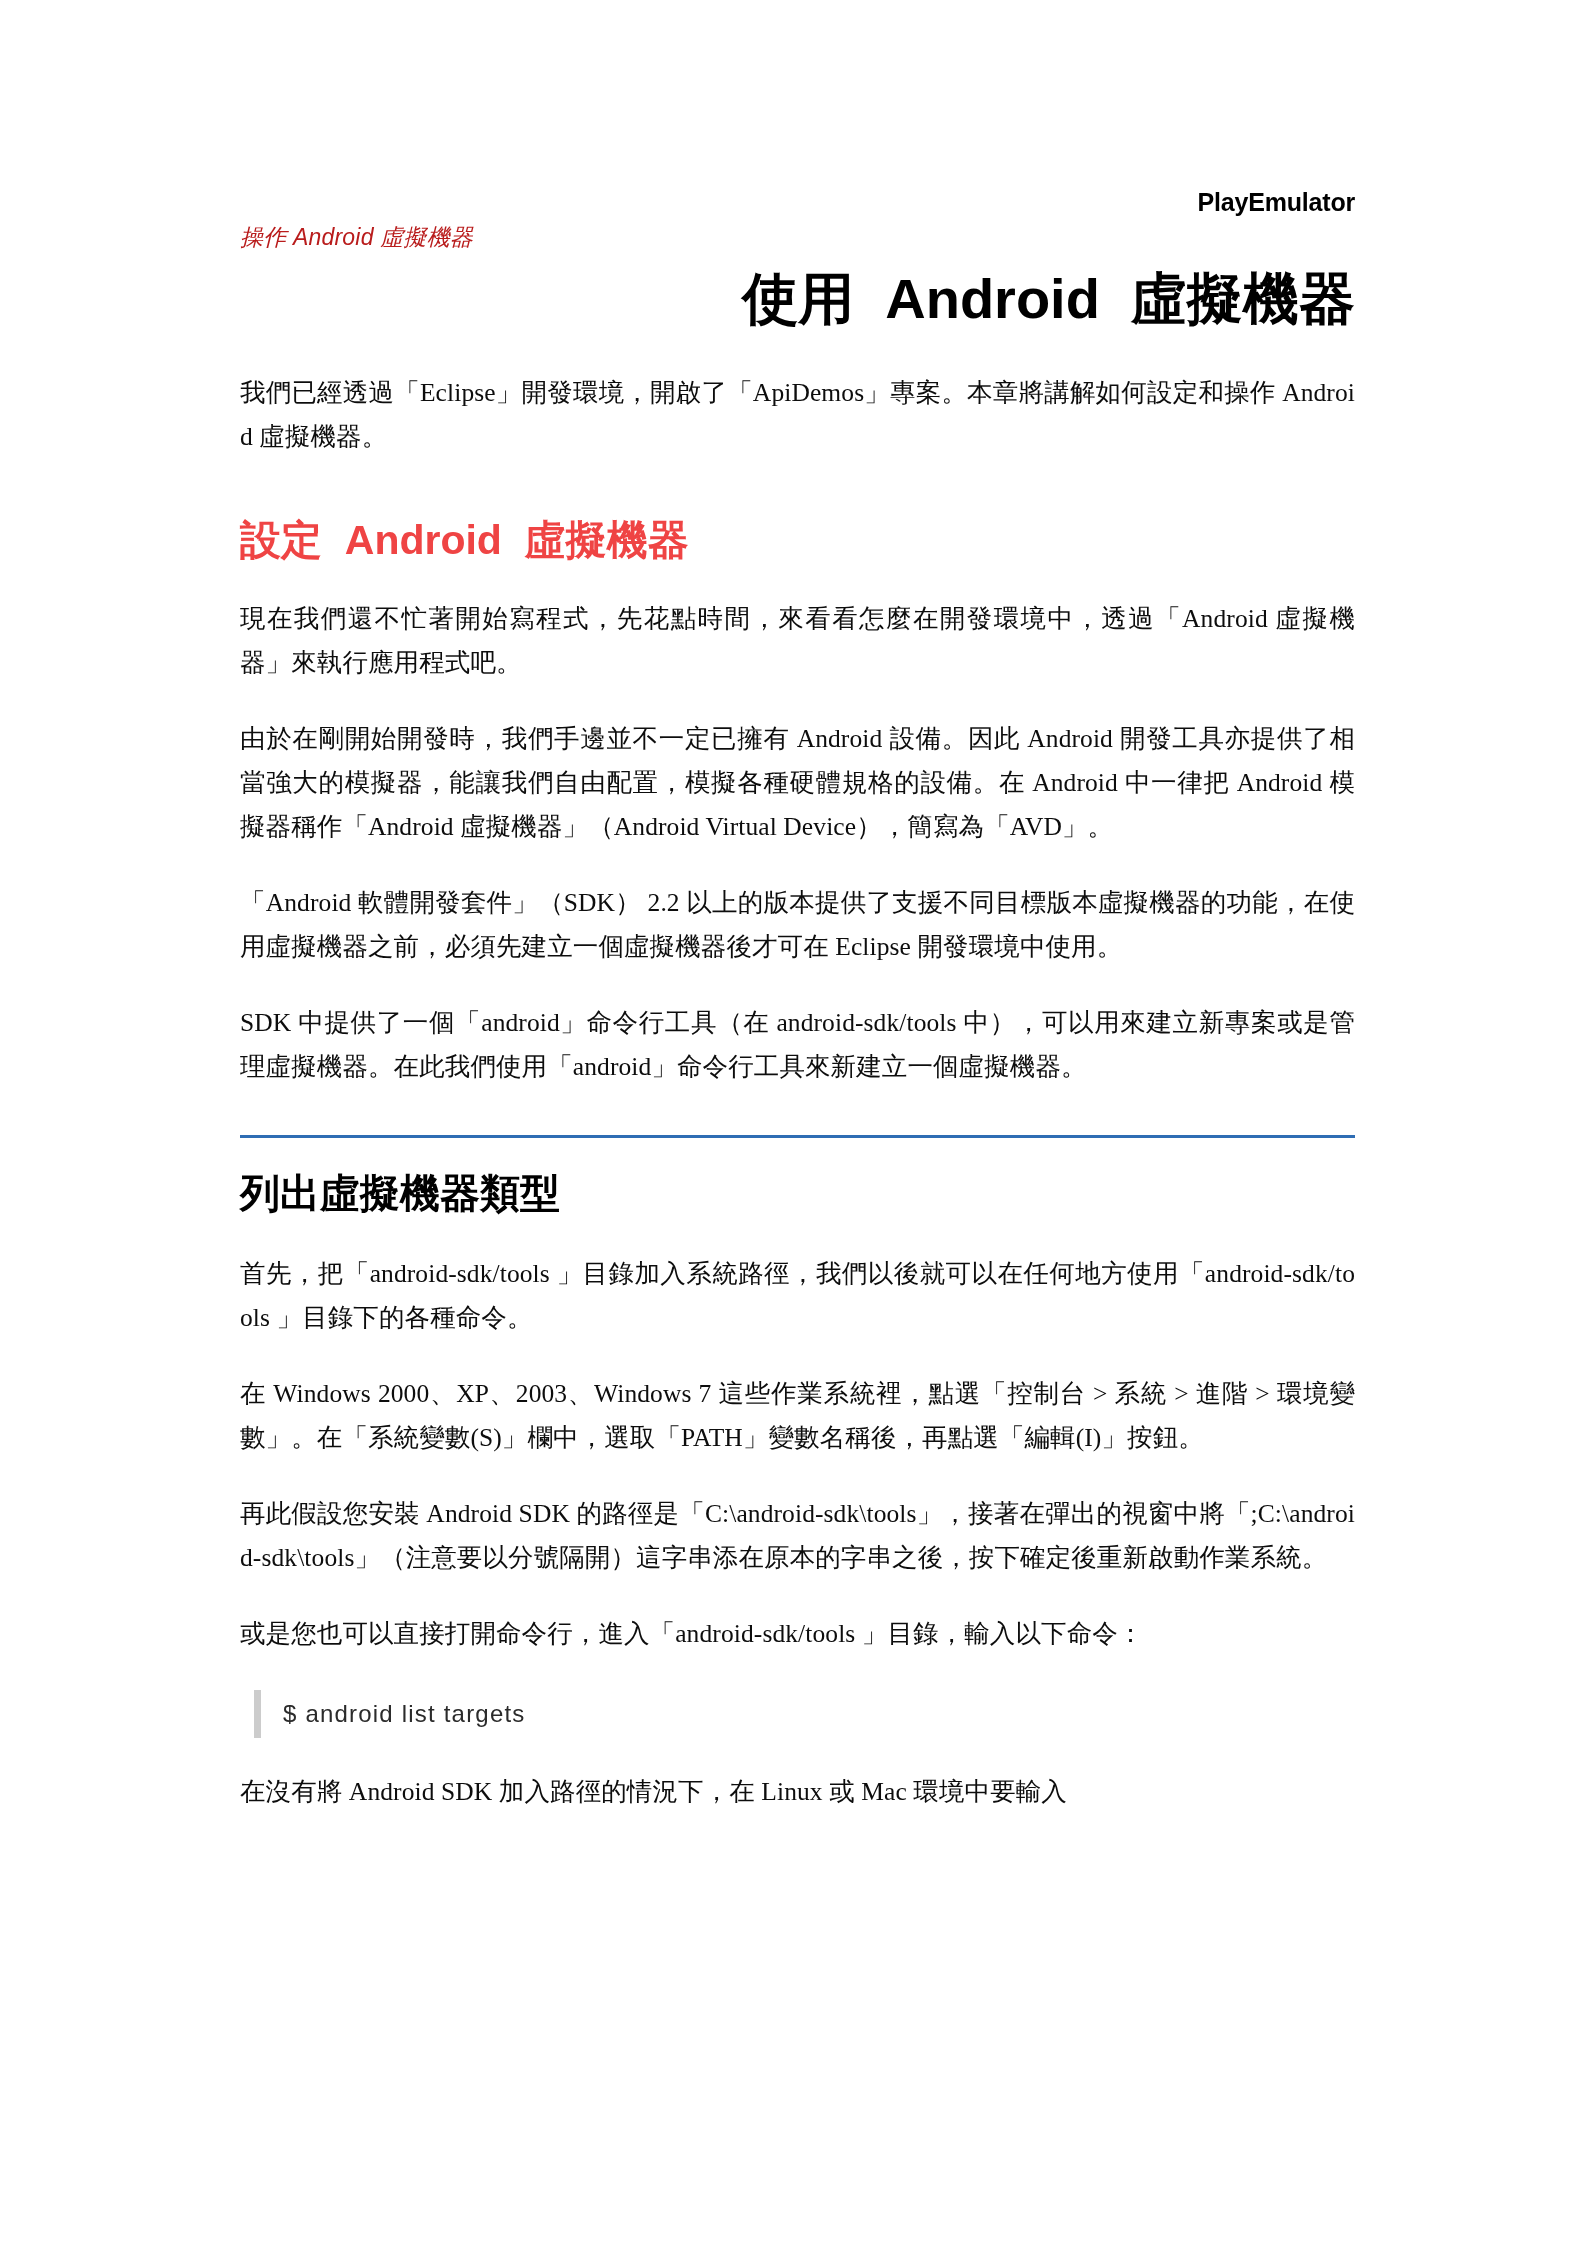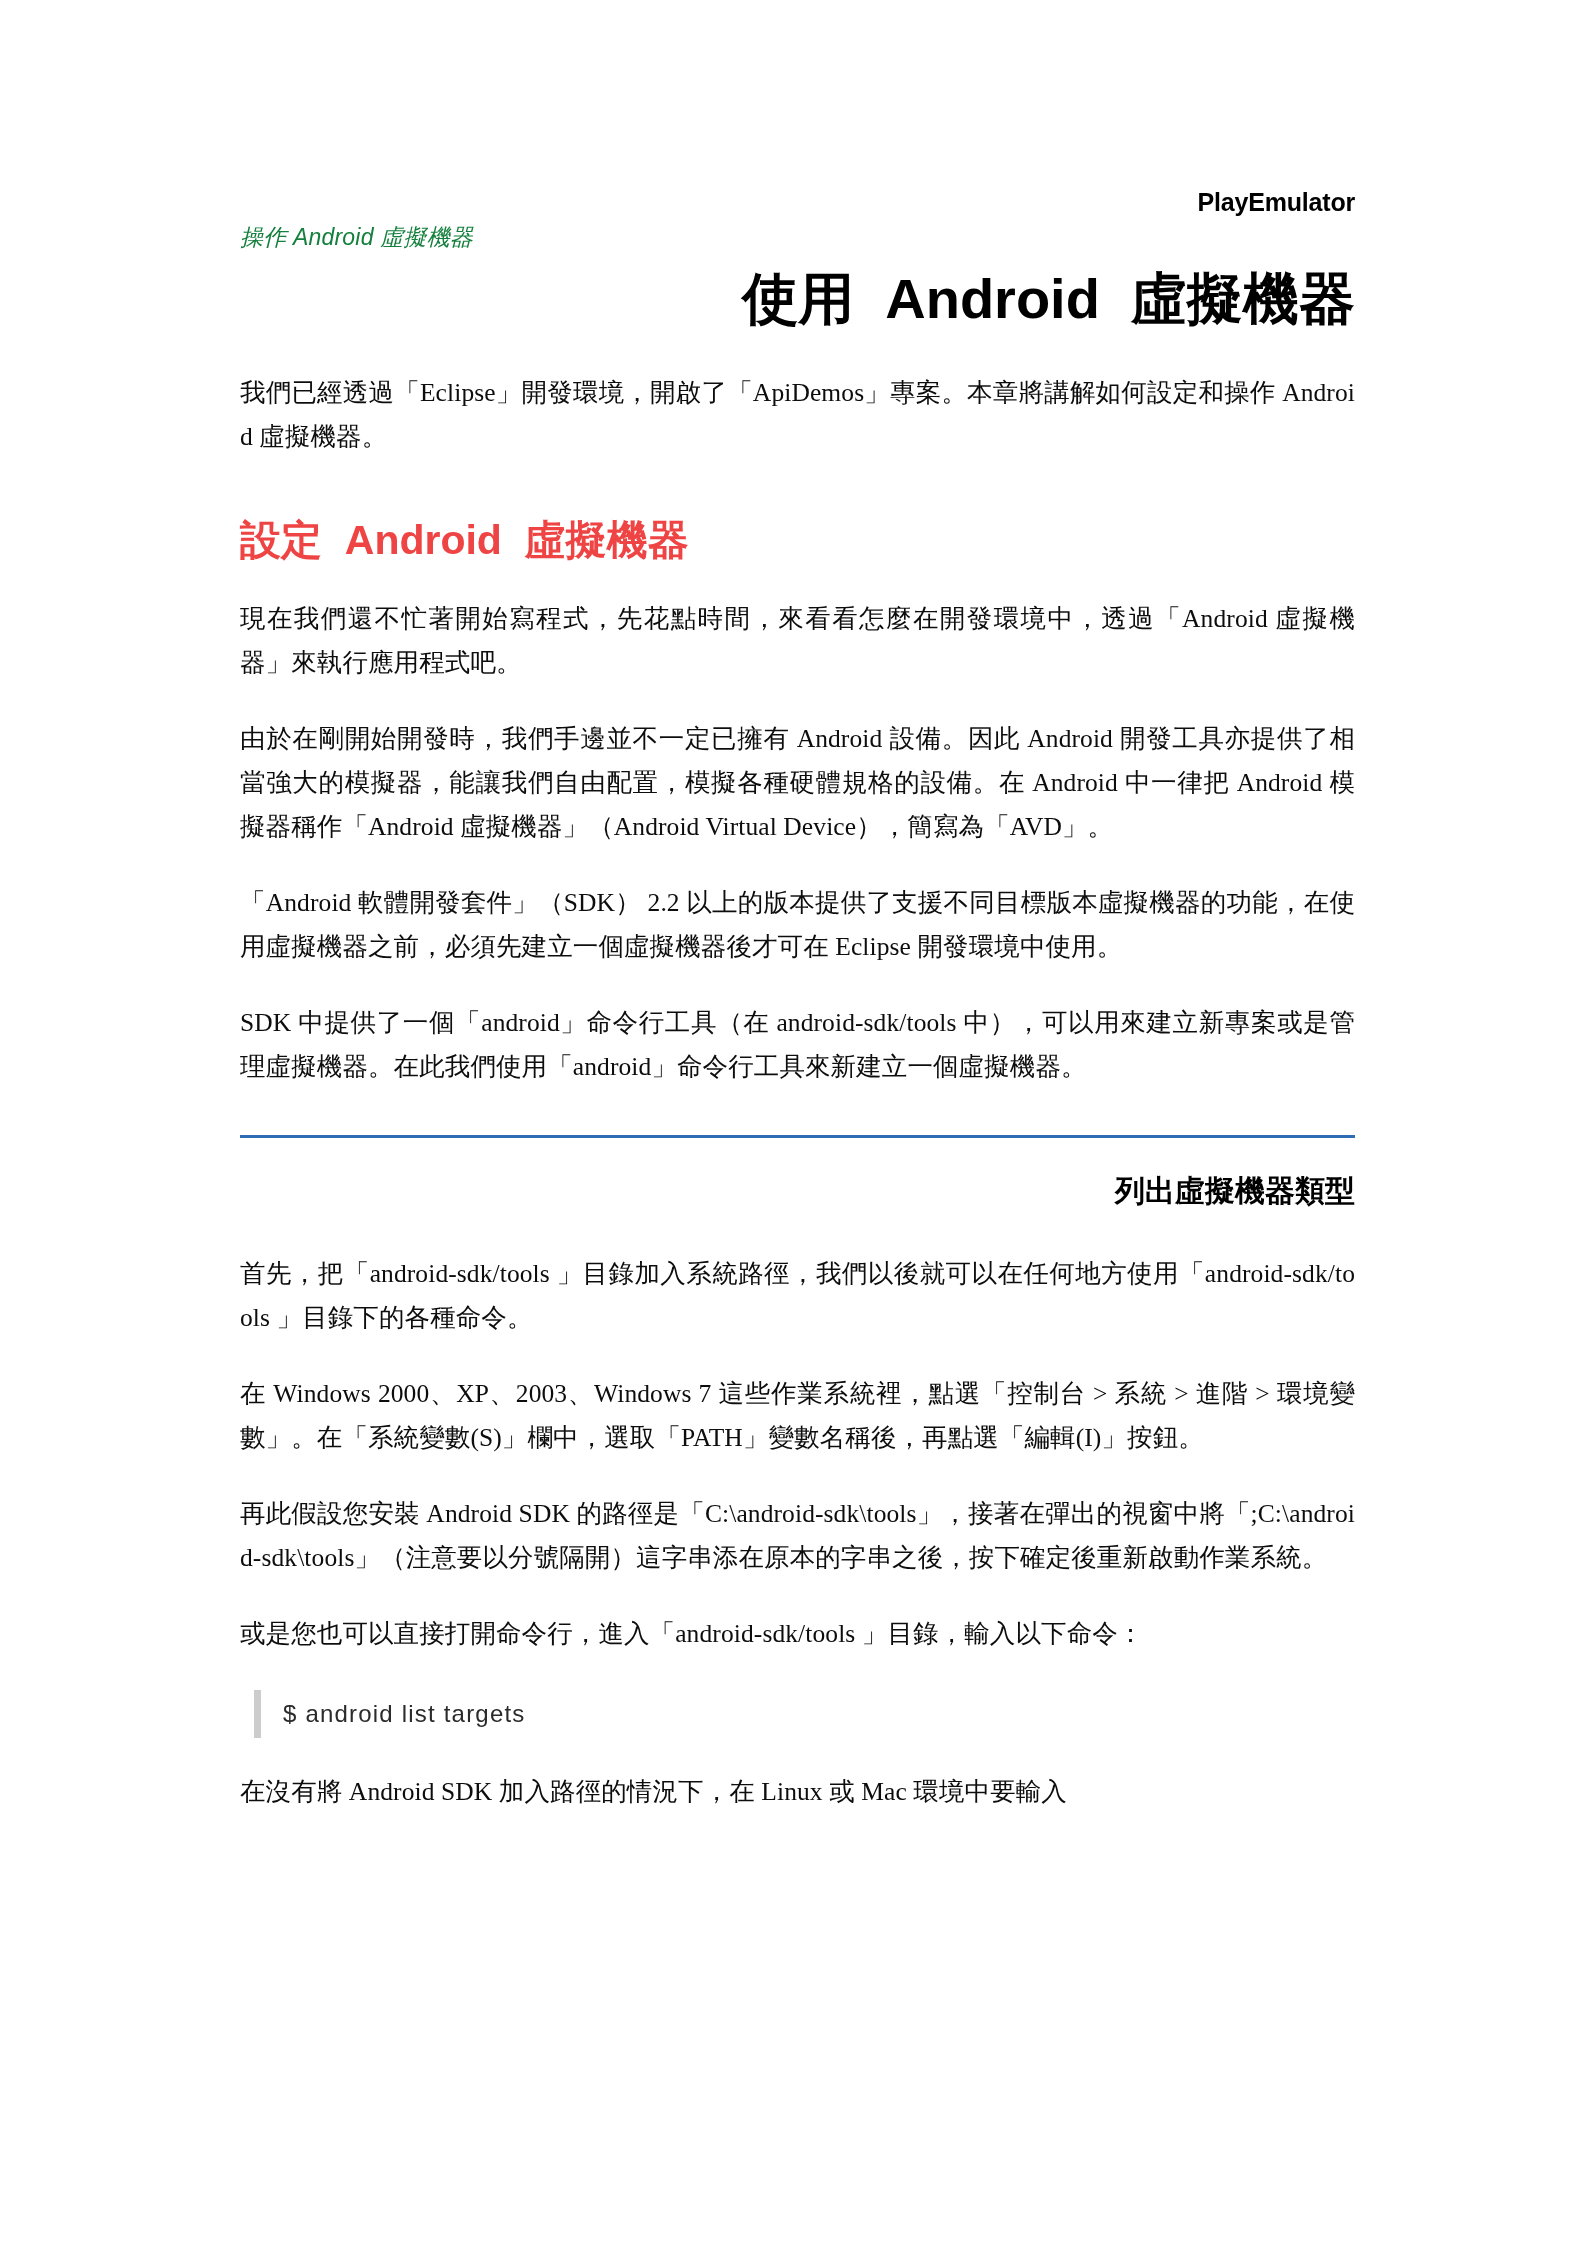--- a/index.html
+++ b/index.html
@@ -34,21 +34,21 @@
     color: #000000;
     letter-spacing: -0.2px;
     text-align: right;
   }
 
   .masthead-subtitle {
     font-family: "Liberation Sans", sans-serif;
     font-style: italic;
     font-size: 23px;
     line-height: 32px;
-    color: #15803d;
+    color: #b91c1c;
     margin-top: 2px;
     letter-spacing: 0.2px;
   }
 
   
   .h1 {
     font-family: "Liberation Sans", sans-serif;
     font-weight: bold;
     font-size: 56px;
     line-height: 64px;
@@ -64,29 +64,28 @@
     font-weight: bold;
     font-size: 41px;
     line-height: 50px;
     color: #ef4444;
     margin-top: 56px;
     margin-bottom: 8px;
     white-space: pre;
   }
 
   .h3 {
-    font-family: Liberation Mono, monospace;
+    font-family: Liberation Sans, sans-serif;
     font-weight: bold;
-    font-size: 30px;
+    font-size: 40px;
     line-height: 38px;
     color: #000000;
     margin-top: 36px;
     margin-bottom: 0;
     white-space: pre;
-    text-align: right;
   }
 
   
   .para {
     font-family: "Liberation Serif", "DejaVu Serif", serif;
     font-size: 25.5px;
     line-height: 44px;
     color: #0d0d0d;
     margin-top: 32px;
     text-align: justify;

